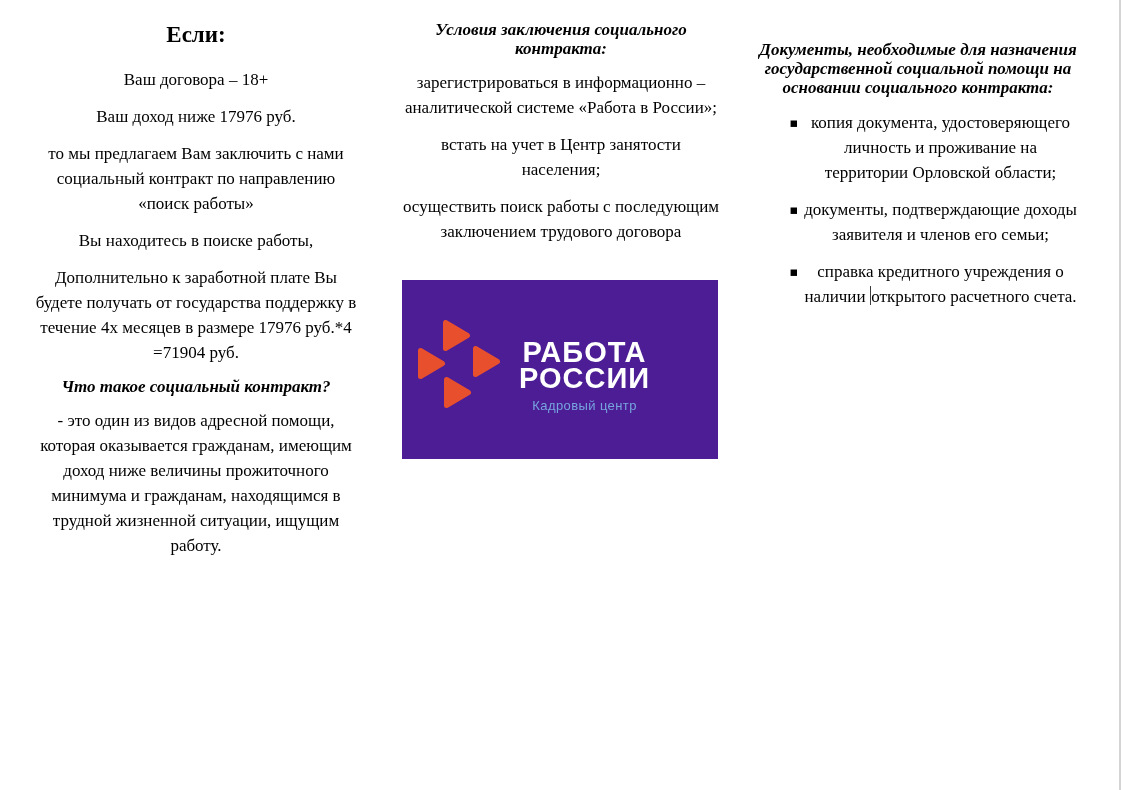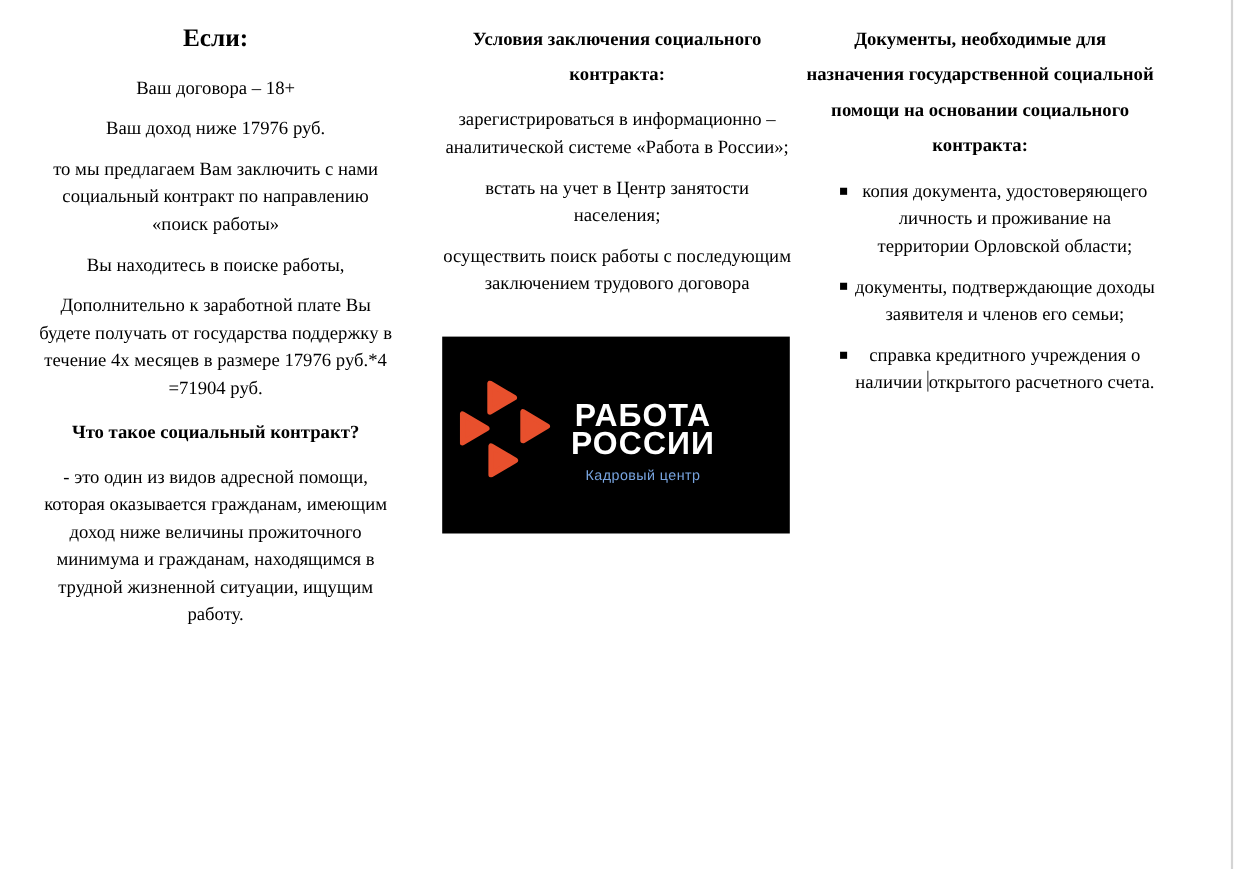--- a/index.html
+++ b/index.html
@@ -11,32 +11,32 @@
     position: relative;
     overflow: hidden;
   }
   .edge-line {
     position: absolute; left: 1119px; top: 0; width: 2px; height: 790px;
     background: #d4d4d4;
   }
   .col { position: absolute; top: 20px; text-align: center; }
   .col-left   { left: 35px;  width: 322px; }
   .col-middle { left: 402px; width: 318px; }
-  .col-right  { left: 732px; width: 318px; }
+  .col-right  { left: 759px; width: 318px; margin-top: 20px; }
 
   .col p, .col h2, .col h3 { margin: 0 0 12px 0; }
   .body-text { font-size: 17px; line-height: 25px; }
   b, strong, .bold { font-weight: normal; }
 
   h1.doc-title {
     font-size: 23px; line-height: 30px; font-weight: bold;
     margin: 0 0 17px 0;
   }
   h2.col-heading, h3.sub-heading {
-    font-size: 17px; line-height: 32px; font-weight: bold;
+    font-size: 17px; line-height: 19px; font-weight: bold; font-style: italic;
   }
   .gap-before-support { margin-top: 38px; }
   .gap-before-subheading { margin-top: 37px; }
   .right-heading { margin-bottom: 13px !important; }
 
   
   .bullet-list { margin: 0; padding: 0; list-style: none; }
   .bullet-item {
     display: flex; align-items: flex-start;
     padding-left: 25px; margin-bottom: 12px;
@@ -51,21 +51,21 @@
   .text-caret {
     display: inline-block; width: 1.5px; height: 19px;
     background: #3c3c3c; vertical-align: -3px;
   }
 
   
   .logo-card {
     position: relative;
     width: 316px; height: 179px;
     margin-top: 36px;
-    background: #000000;
+    background: #4c1d95;
   }
   .logo-mark { position: absolute; left: 16px; top: 40px; }
   .logo-textblock {
     position: absolute; left: 117px; top: 59px;
     font-family: "Liberation Sans", "DejaVu Sans", sans-serif;
   }
   .logo-title {
     color: #ffffff; font-weight: bold;
     font-size: 29px; line-height: 26px; letter-spacing: 1px;
     white-space: nowrap;

